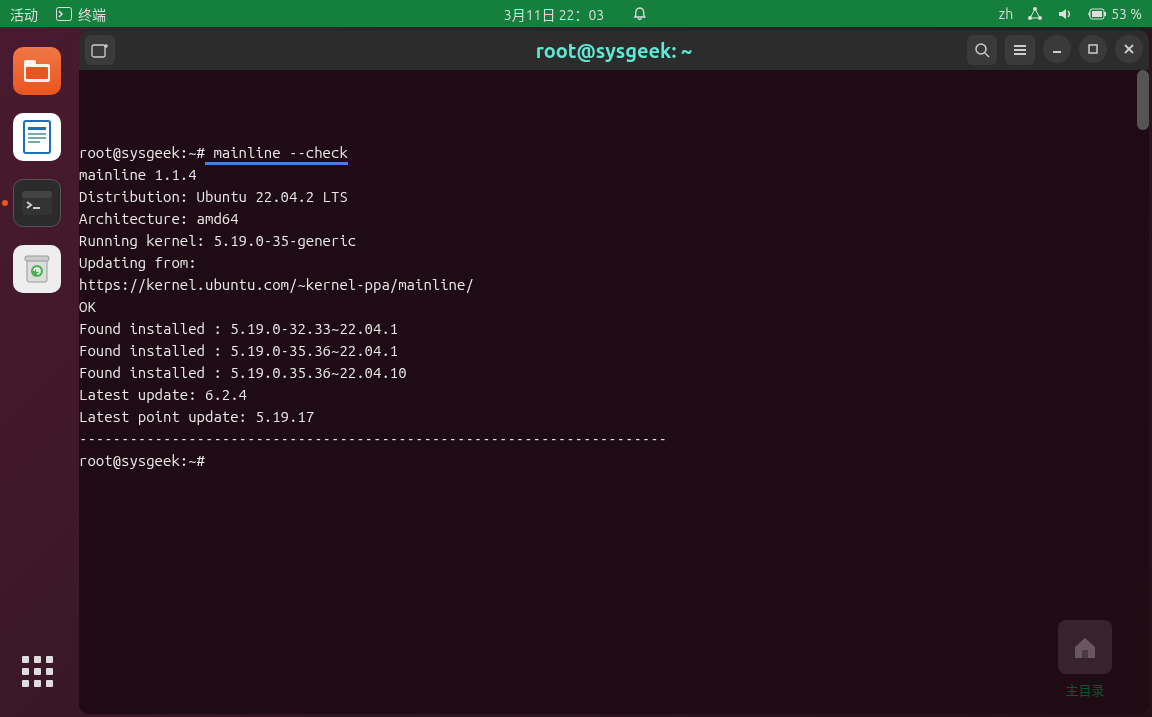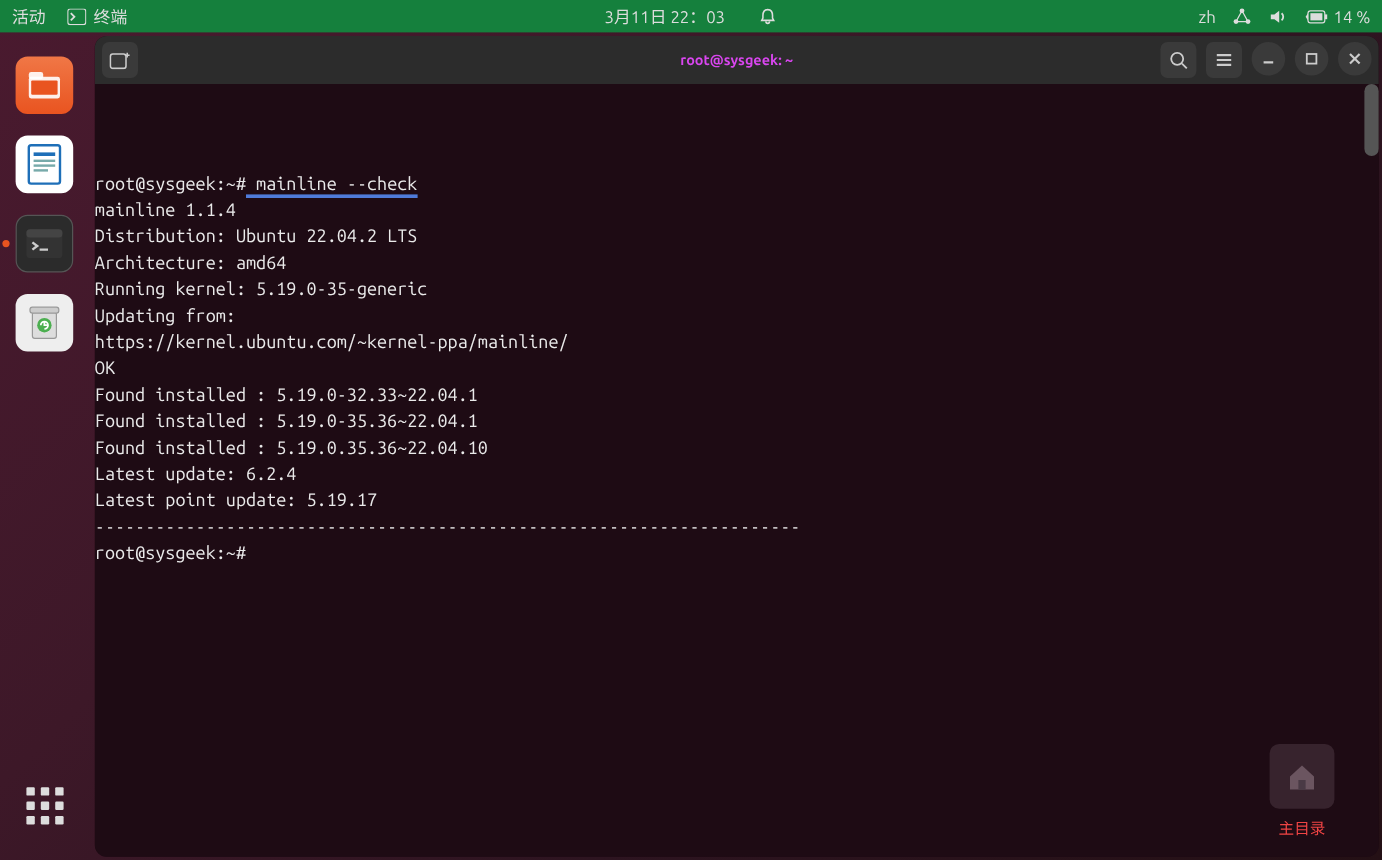--- a/index.html
+++ b/index.html
@@ -94,22 +94,22 @@
   background: #2c2c2c;
   display: flex;
   align-items: center;
   padding: 0 6px;
   position: relative;
 }
 .titlebar-title {
   position: absolute;
   left: 50%;
   transform: translateX(-50%);
-  color: #d946ef;
-  font-size: 12px;
+  color: #5eead4;
+  font-size: 20px;
   font-weight: 600;
 }
 .titlebar-left, .titlebar-right { display: flex; gap: 8px; }
 .titlebar-right { margin-left: auto; }
 .tb-btn {
   width: 30px; height: 30px;
   border-radius: 6px;
   background: #3a3a3a;
   display: flex; align-items: center; justify-content: center;
   color: #ddd;
@@ -137,21 +137,21 @@
   background: #555;
   border-radius: 6px;
 }
 
 
 .desktop-home {
   position: absolute;
   right: 40px;
   bottom: 18px;
   text-align: center;
-  color: #ef4444;
+  color: #14532d;
   font-size: 13px;
 }
 .desktop-home .home-box {
   width: 54px; height: 54px;
   background: rgba(80,60,70,0.5);
   border-radius: 8px;
   display: flex; align-items: center; justify-content: center;
   margin: 0 auto 6px;
 }
 
@@ -196,21 +196,21 @@
         <path d="M2 6 L5 6 L9 3 L9 13 L5 10 L2 10 Z" fill="#ddd"></path>
         <path d="M11 5 A4 4 0 0 1 11 11" fill="none" stroke="#ddd" stroke-width="1.5"></path>
       </svg>
     <span style="display:flex;align-items:center;gap:4px;">
       <svg width="20" height="12">
           <rect x="3" y="1" width="14" height="10" rx="2" fill="none" stroke="#ddd"></rect>
           <rect x="5" y="3" width="10" height="6" fill="#ddd"></rect>
           <rect x="17" y="4" width="2" height="4" fill="#ddd"></rect>
           <path d="M1 6 L3 3 L3 9 Z" fill="#ddd"></path>
         </svg>
-      <span>14 %</span>
+      <span>53 %</span>
     </span>
   </div>
 </div>
 
 <div class="dock">
   <div class="dock-item files">
     <svg width="30" height="26">
         <rect x="2" y="6" width="26" height="18" rx="2" fill="#fff" opacity="0.9"></rect>
         <rect x="2" y="2" width="12" height="6" rx="2" fill="#fff" opacity="0.9"></rect>
         <rect x="4" y="9" width="22" height="12" rx="1" fill="#e95420"></rect>

